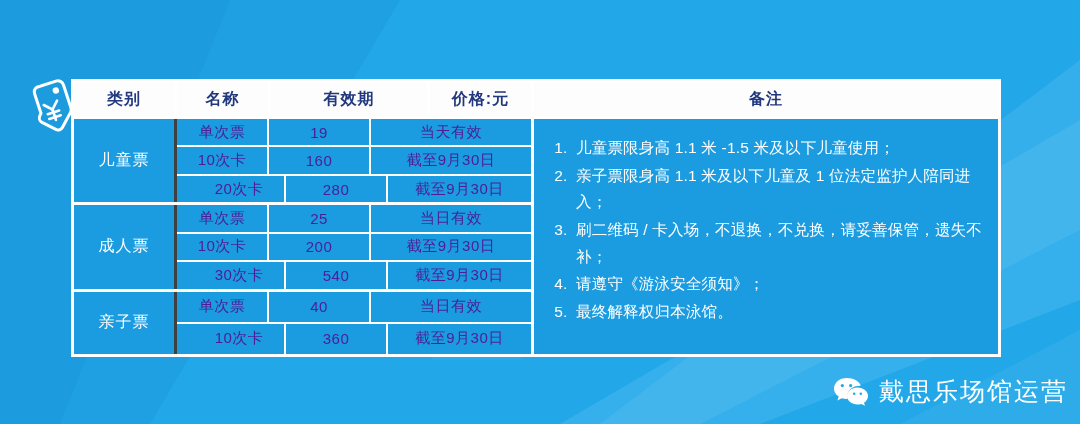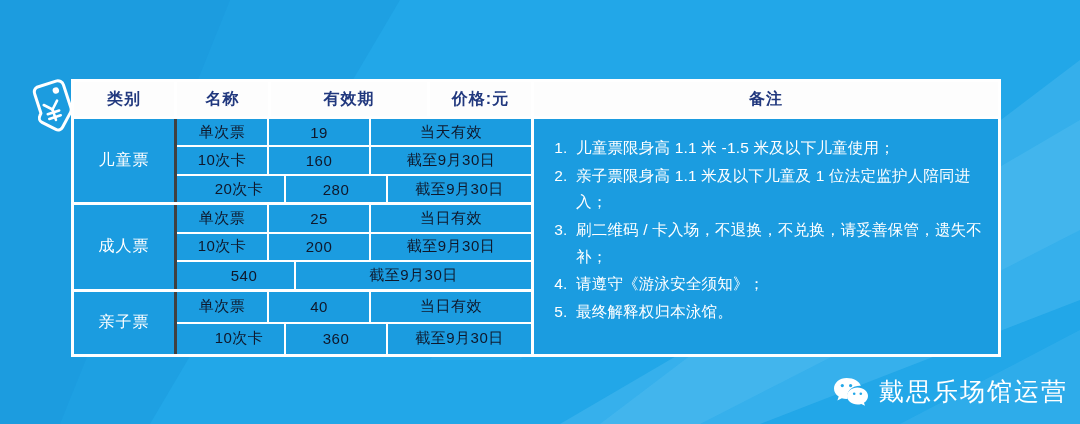--- a/index.html
+++ b/index.html
@@ -135,21 +135,21 @@
     flex: 0 0 102px;
     border-right: 2px solid #ffffff;
   }
   .row .c-valid {
     flex: 1 1 auto;
   }
   .row .cell {
     display: flex;
     align-items: center;
     justify-content: center;
-    color: #0f172a;
+    color: #4c1d95;
     font-size: 15px;
     letter-spacing: 0.5px;
     box-sizing: border-box;
     background: #1b9ce0;
     text-align: center;
   }
 
   
   .remarks {
     flex: 1 1 auto;
@@ -274,20 +274,21 @@
               <div class="cell c-name">单次票</div>
               <div class="cell c-price">25</div>
               <div class="cell c-valid">当日有效</div>
             </div>
             <div class="row">
               <div class="cell c-name">10次卡</div>
               <div class="cell c-price">200</div>
               <div class="cell c-valid">截至9月30日</div>
             </div>
             <div class="row">
+              <div class="cell c-name">30次卡</div>
               <div class="cell c-price">540</div>
               <div class="cell c-valid">截至9月30日</div>
             </div>
           </div>
         </div>
 
         <div class="group">
           <div class="cat">亲子票</div>
           <div class="rows">
             <div class="row">

